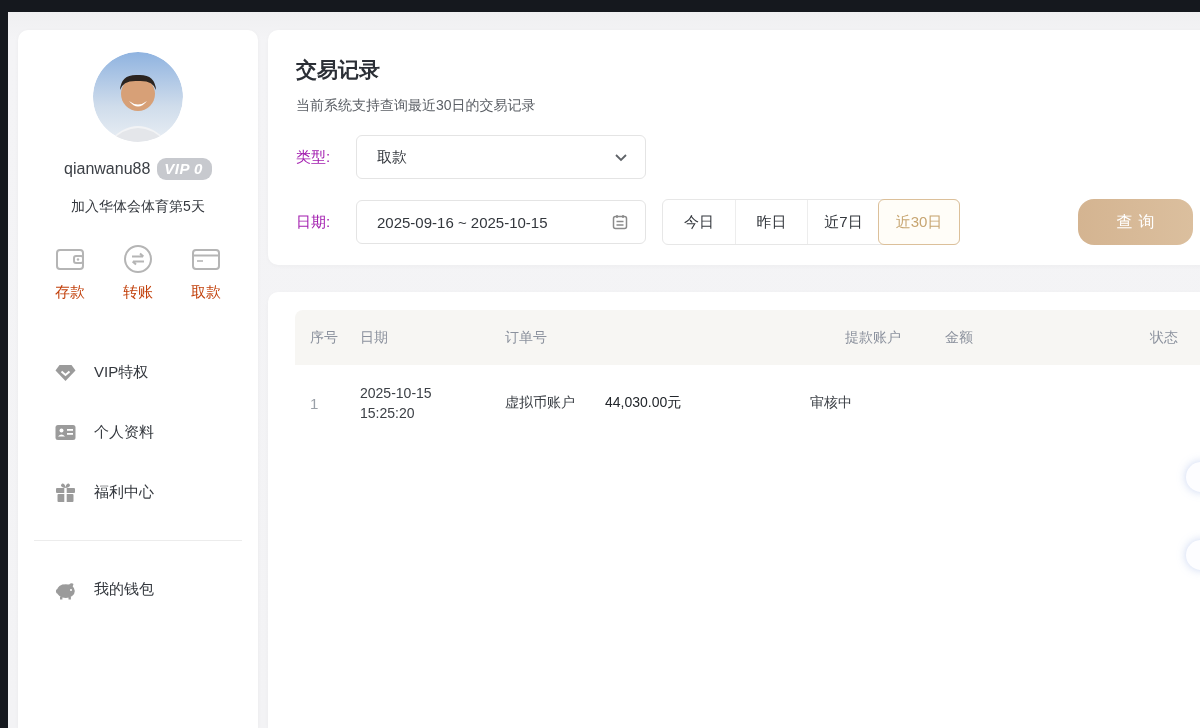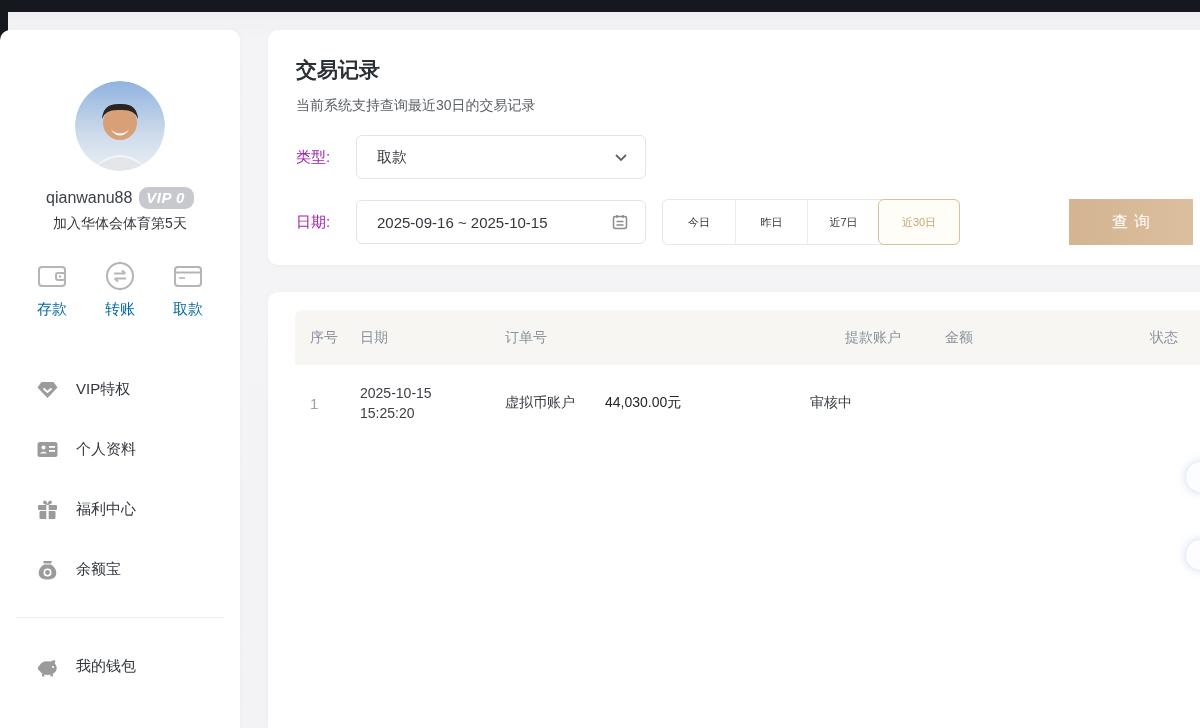--- a/index.html
+++ b/index.html
@@ -8,36 +8,36 @@
     background:linear-gradient(#ededef,#f4f4f6 40px,#f3f3f5);
     font-family:"Liberation Sans","DejaVu Sans",sans-serif;
     color:#33373d;
   }
   
   .top-strip{position:absolute;left:0;top:0;width:1200px;height:12px;background:#15181e;}
   .left-strip{position:absolute;left:0;top:0;width:8px;height:728px;background:#15181e;}
 
   
   .sidebar{
-    position:absolute;left:0;top:30px;width:240px;height:698px;
+    position:absolute;left:18px;top:30px;width:240px;height:698px;
     background:#fff;border-radius:10px 10px 0 0;
     box-shadow:0 1px 4px rgba(0,0,0,.04);
-    padding-top:51px;box-sizing:border-box;
+    padding-top:22px;box-sizing:border-box;
   }
   .avatar{width:90px;height:90px;border-radius:50%;margin:0 auto;overflow:hidden;display:block;}
   .user-row{display:flex;align-items:center;justify-content:center;margin-top:16px;gap:7px;}
   .username{font-size:16px;color:#3c4046;}
   .vip-badge{
     background:#c7c9ce;color:#fff;font-size:15px;font-weight:bold;font-style:italic;
     padding:2px 9px 3px 7px;border-radius:9px;letter-spacing:.5px;text-align:right;
   }
-  .join-text{text-align:center;font-size:14px;color:#33373d;margin-top:6px;font-weight:500;}
+  .join-text{text-align:center;font-size:14px;color:#33373d;margin-top:18px;font-weight:500;}
   .actions{display:flex;justify-content:space-between;padding:0 28px;margin-top:26px;}
   .action{display:flex;flex-direction:column;align-items:center;gap:7px;cursor:pointer;width:48px;}
-  .action .lbl{font-size:15px;color:#0369a1;font-weight:500;}
+  .action .lbl{font-size:15px;color:#c2410c;font-weight:500;}
   .menu{margin-top:40px;}
   .menu-item{display:flex;align-items:center;height:60px;padding-left:36px;gap:17px;cursor:pointer;}
   .menu-item .lbl{font-size:15px;color:#33373d;font-weight:500;}
   .side-divider{height:1px;background:#ececec;margin:18px 16px 0 16px;}
   .menu.bottom{margin-top:18px;}
 
   
   .filter-card{
     position:absolute;left:268px;top:30px;width:952px;height:235px;
     background:#fff;border-radius:10px;box-shadow:0 1px 4px rgba(0,0,0,.03);
@@ -49,29 +49,29 @@
   .flabel{font-size:15px;color:#a21caf;width:48px;flex:none;}
   .select-box,.date-box{
     width:290px;height:44px;border:1px solid #e4e4e4;border-radius:6px;background:#fff;
     display:flex;align-items:center;box-sizing:border-box;padding:0 16px 0 20px;
     font-size:15px;color:#33373d;cursor:pointer;flex:none;margin-left:12px;
   }
   .select-box .val,.date-box .val{flex:1;}
   .range-group{display:flex;border:1px solid #e7e7e7;border-radius:6px;margin-left:16px;background:#fff;}
   .range-btn{
     width:72px;height:44px;display:flex;align-items:center;justify-content:center;
-    font-size:11px;color:#33373d;cursor:pointer;border-left:1px solid #ededed;box-sizing:border-box;
+    font-size:15px;color:#33373d;cursor:pointer;border-left:1px solid #ededed;box-sizing:border-box;
   }
   .range-btn:first-child{border-left:none;}
   .range-btn.active{
     border:1px solid #dcc09a;color:#c7a571;background:#fffdf8;border-radius:6px;
     margin:-1px;height:46px;width:82px;position:relative;z-index:2;
   }
   .search-btn{
-    margin-left:auto;margin-right:27px;width:124px;height:46px;border:none;border-radius:0;
+    margin-left:auto;margin-right:27px;width:115px;height:46px;border:none;border-radius:16px;
     background:linear-gradient(90deg,#d4b491,#dbbf9e);color:#fff;font-size:16px;
     letter-spacing:6px;text-indent:6px;cursor:pointer;
     font-family:"Liberation Sans","DejaVu Sans",sans-serif;
   }
 
   
   .table-card{
     position:absolute;left:268px;top:292px;width:952px;height:436px;
     background:#fff;border-radius:10px 10px 0 0;box-shadow:0 1px 4px rgba(0,0,0,.03);
     padding:18px 0 0 27px;box-sizing:border-box;
@@ -193,30 +193,20 @@
       <span class="icon">
         <svg width="23" height="23" viewBox="0 0 23 23">
             <rect x="2" y="7" width="19" height="5" rx="1" fill="#9b9b9b"></rect>
             <rect x="3.5" y="13" width="16" height="8" rx="1" fill="#9b9b9b"></rect>
             <rect x="10.3" y="7" width="2.4" height="14" fill="#fff"></rect>
             <path d="M11.5 7 C8 7 5.5 4.5 8 2.8 C10 1.6 11.5 4.5 11.5 7 C11.5 4.5 13 1.6 15 2.8 C17.5 4.5 15 7 11.5 7 Z" fill="#9b9b9b"></path>
           </svg>
       </span>
       <span class="lbl">福利中心</span>
     </div>
-    <div class="menu-item">
-      <span class="icon">
-        <svg width="23" height="23" viewBox="0 0 23 23">
-            <path d="M8 5.5 L7 3 H16 L15 5.5 Z" fill="#9b9b9b"></path>
-            <path d="M8 6.5 H15 C19 9 21 13 20 17 C19.2 20 16 21.5 11.5 21.5 C7 21.5 3.8 20 3 17 C2 13 4 9 8 6.5 Z" fill="#9b9b9b"></path>
-            <circle cx="11.5" cy="14.5" r="3.2" fill="none" stroke="#fff" stroke-width="1.6"></circle>
-          </svg>
-      </span>
-      <span class="lbl">余额宝</span>
-    </div>
   </nav>
 
   <div class="side-divider"></div>
 
   <nav class="menu bottom">
     <div class="menu-item">
       <span class="icon">
         <svg width="23" height="23" viewBox="0 0 23 23">
             <ellipse cx="11.8" cy="13" rx="9" ry="7" fill="#9b9b9b"></ellipse>
             <path d="M4 11 Q1.5 11 2 14 Q2.3 15.8 4.3 15.5 Z" fill="#9b9b9b"></path>

